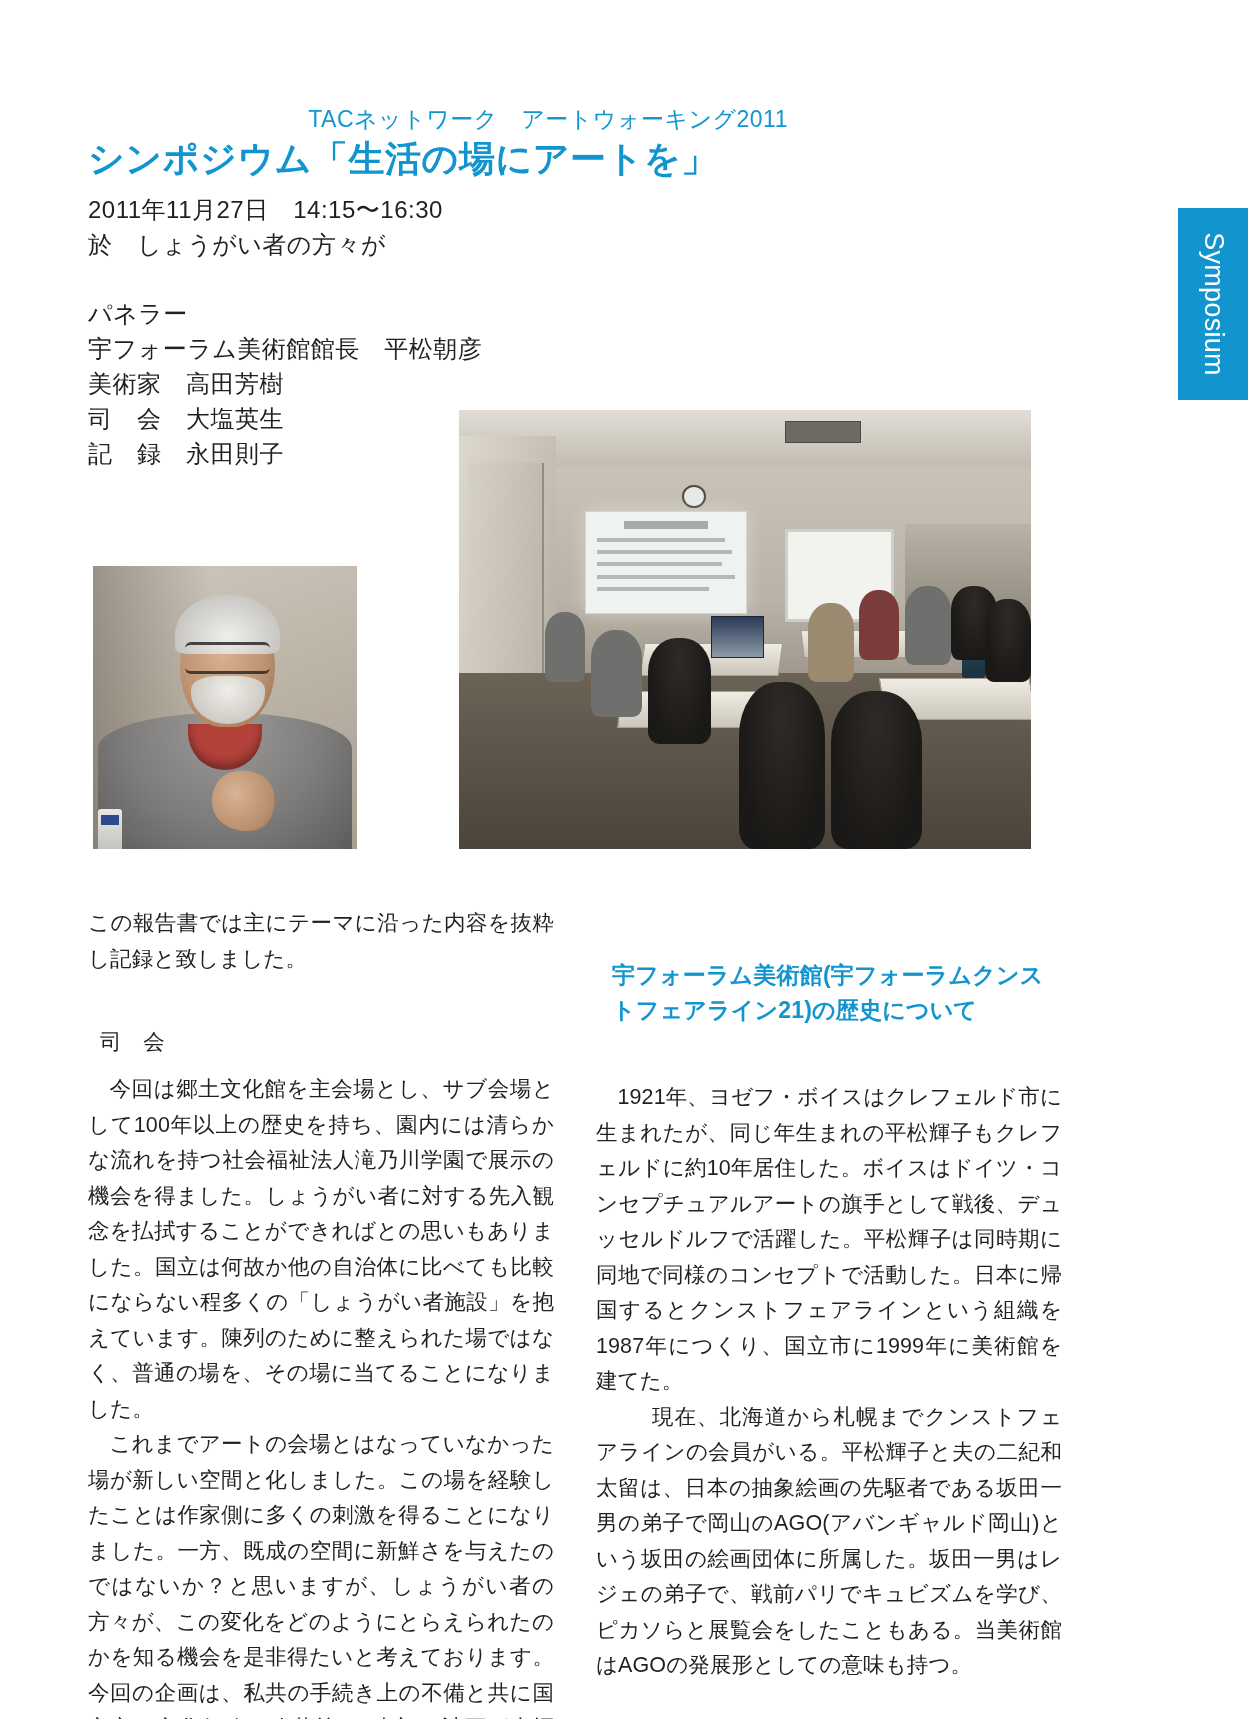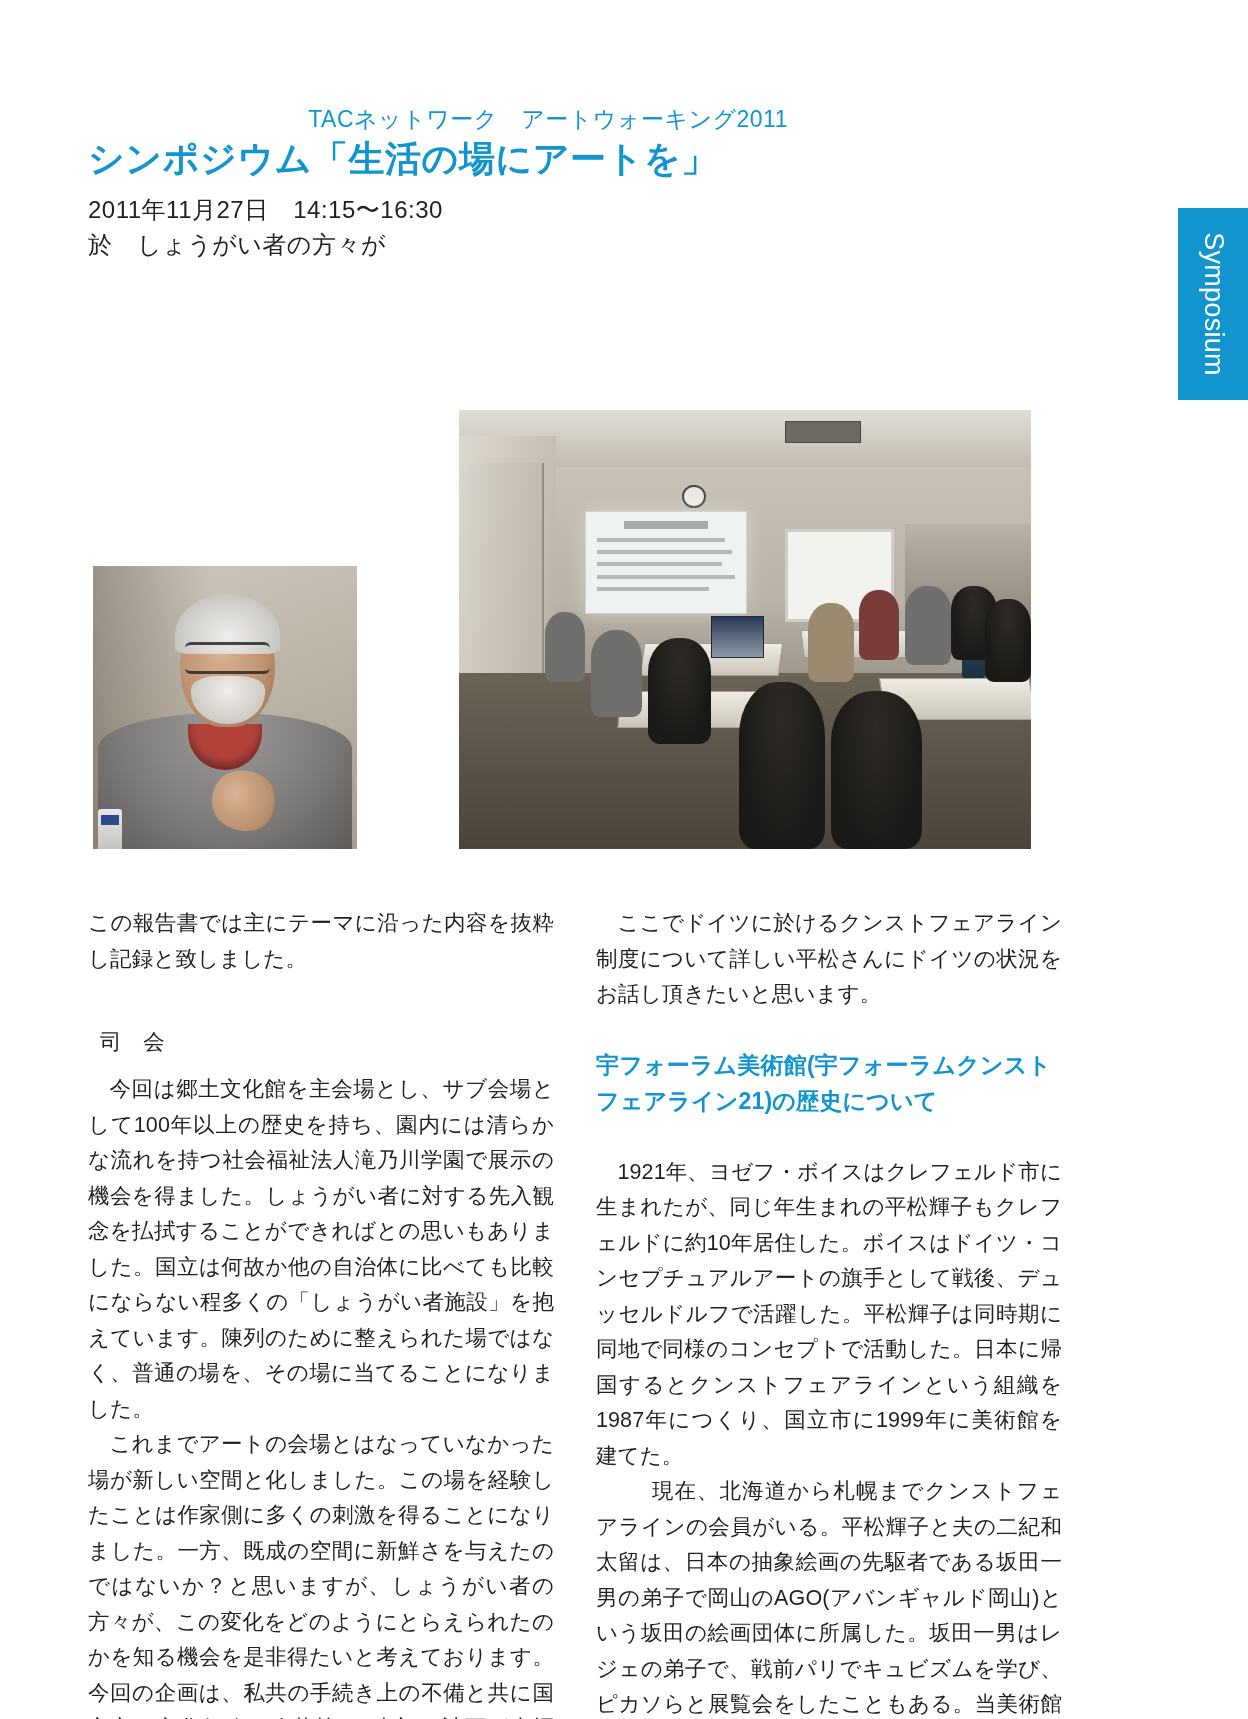--- a/index.html
+++ b/index.html
@@ -268,40 +268,47 @@
   .body-p.indent2 { text-indent: 2.6em; }
   .speaker {
     margin: 12px;
     font-size: 21.5px;
     line-height: 35.5px;
     color: #231f20;
     letter-spacing: 0.1px;
   }
   .spacer-line { height: 35.5px; }
   .sub-heading {
-    margin: 0;
+    margin: 16px;
     color: #1295cf;
     font-size: 23px;
     line-height: 35.5px;
     letter-spacing: 0.2px;
   }
 </style>
 </head>
 <body>
 
 <div id="side-tab">
   <span class="tab-label">Symposium</span>
 </div>
 
 <div id="header">
   <p class="kicker">TACネットワーク　アートウォーキング2011</p>
   <h1 class="main-title">シンポジウム「生活の場にアートを」</h1>
   <p class="meta-line">2011年11月27日　14:15〜16:30</p>
   <p class="meta-line">於　しょうがい者の方々が</p>
 
+  <div class="panel-block">
+    <p class="panel-line">パネラー</p>
+    <p class="panel-line">宇フォーラム美術館館長　平松朝彦</p>
+    <p class="panel-line">美術家　高田芳樹</p>
+    <p class="panel-line">司　会　大塩英生</p>
+    <p class="panel-line">記　録　永田則子</p>
+  </div>
 </div>
 
 <div class="photo" id="photo-portrait">
   <div class="pt-bg"></div>
   <div class="pt-wallshadow"></div>
   <div class="pt-sweater"></div>
   <div class="pt-neckline"></div>
   <div class="pt-head"></div>
   <div class="pt-hair"></div>
   <div class="pt-glasses"></div>
@@ -350,19 +357,18 @@
 
 <div class="col" id="col-left">
   <p class="body-p">この報告書では主にテーマに沿った内容を抜粋し記録と致しました。</p>
   <div class="spacer-line"></div>
   <p class="speaker">司　会</p>
   <p class="body-p indent">今回は郷土文化館を主会場とし、サブ会場として100年以上の歴史を持ち、園内には清らかな流れを持つ社会福祉法人滝乃川学園で展示の機会を得ました。しょうがい者に対する先入観念を払拭することができればとの思いもありました。国立は何故か他の自治体に比べても比較にならない程多くの「しょうがい者施設」を抱えています。陳列のために整えられた場ではなく、普通の場を、その場に当てることになりました。</p>
   <p class="body-p indent">これまでアートの会場とはなっていなかった場が新しい空間と化しました。この場を経験したことは作家側に多くの刺激を得ることになりました。一方、既成の空間に新鮮さを与えたのではないか？と思いますが、しょうがい者の方々が、この変化をどのようにとらえられたのかを知る機会を是非得たいと考えております。今回の企画は、私共の手続き上の不備と共に国立市の文化行政の改革等で, 当初の計画が大幅に変わり２月半遅れてしまいました。また、行政機関の役割分担で郷土文化館では郷土の歴史をやるべきであるという意向も示されたことにより、館との協同企画にはなれず使用料等による減免を</p>
 </div>
 
 <div class="col" id="col-right">
-  <p class="body-p indent">ここでドイツに於けるクンストフェアライン制度について詳しい平松さんにドイツの状況をお話し頂きたいと思います。</p>
   <div class="spacer-line"></div>
   <h2 class="sub-heading">宇フォーラム美術館(宇フォーラムクンストフェアライン21)の歴史について</h2>
   <div class="spacer-line"></div>
   <p class="body-p indent">1921年、ヨゼフ・ボイスはクレフェルド市に生まれたが、同じ年生まれの平松輝子もクレフェルドに約10年居住した。ボイスはドイツ・コンセプチュアルアートの旗手として戦後、デュッセルドルフで活躍した。平松輝子は同時期に同地で同様のコンセプトで活動した。日本に帰国するとクンストフェアラインという組織を1987年につくり、国立市に1999年に美術館を建てた。</p>
   <p class="body-p indent2">現在、北海道から札幌までクンストフェアラインの会員がいる。平松輝子と夫の二紀和太留は、日本の抽象絵画の先駆者である坂田一男の弟子で岡山のAGO(アバンギャルド岡山)という坂田の絵画団体に所属した。坂田一男はレジェの弟子で、戦前パリでキュビズムを学び、ピカソらと展覧会をしたこともある。当美術館はAGOの発展形としての意味も持つ。</p>
 </div>
 
 </body></html>

